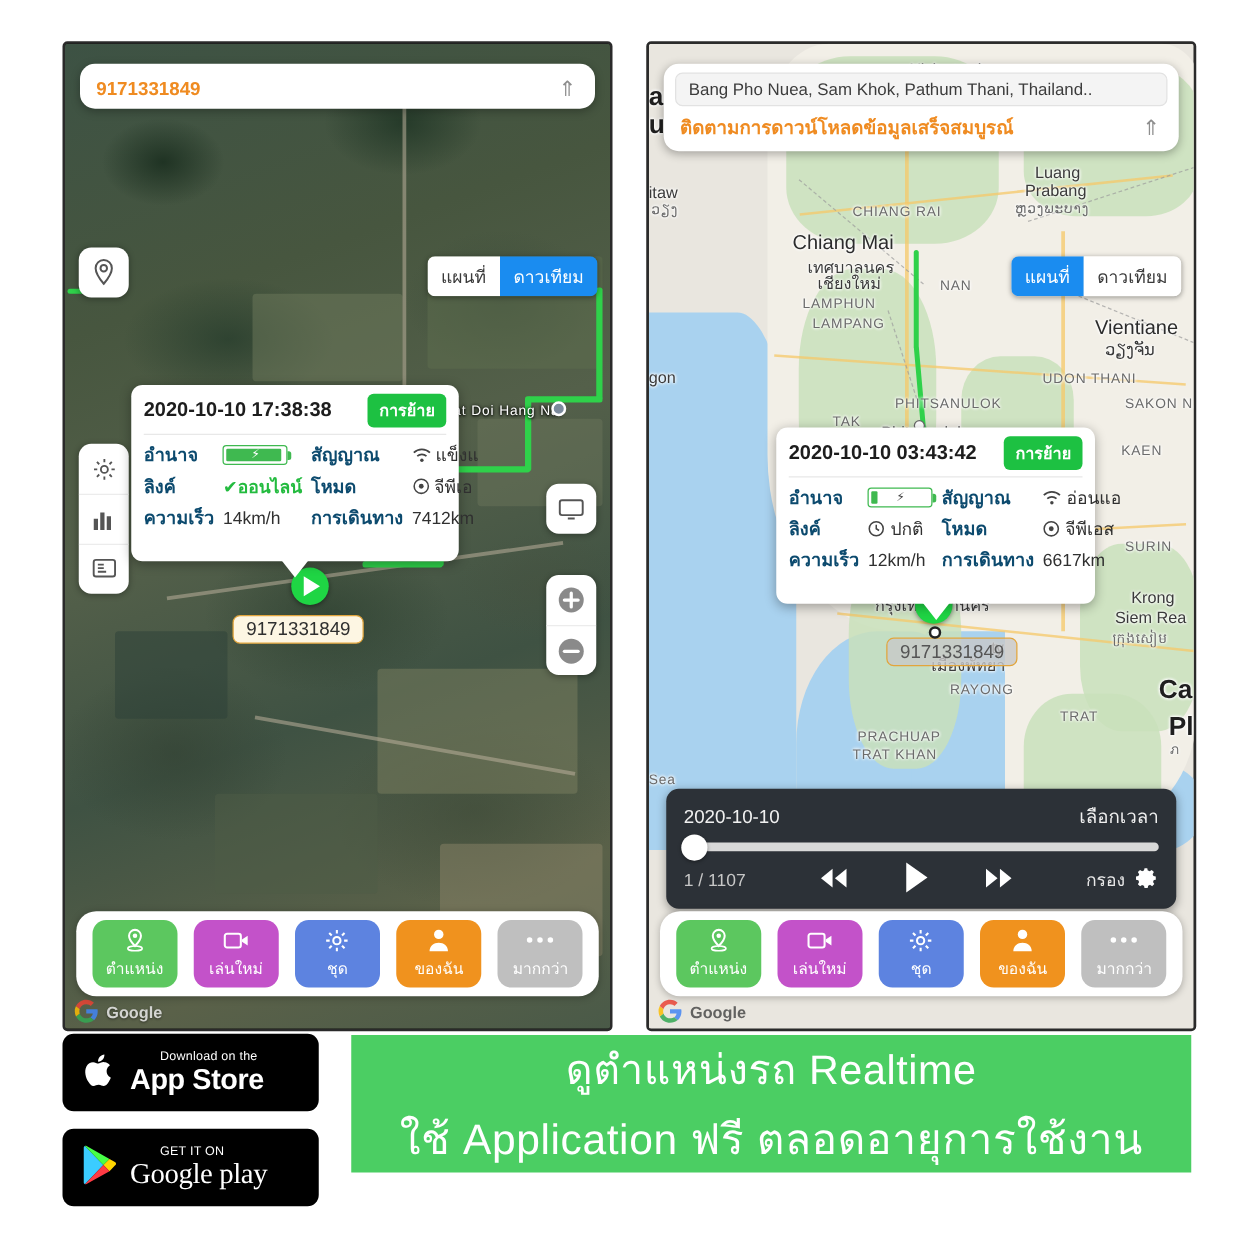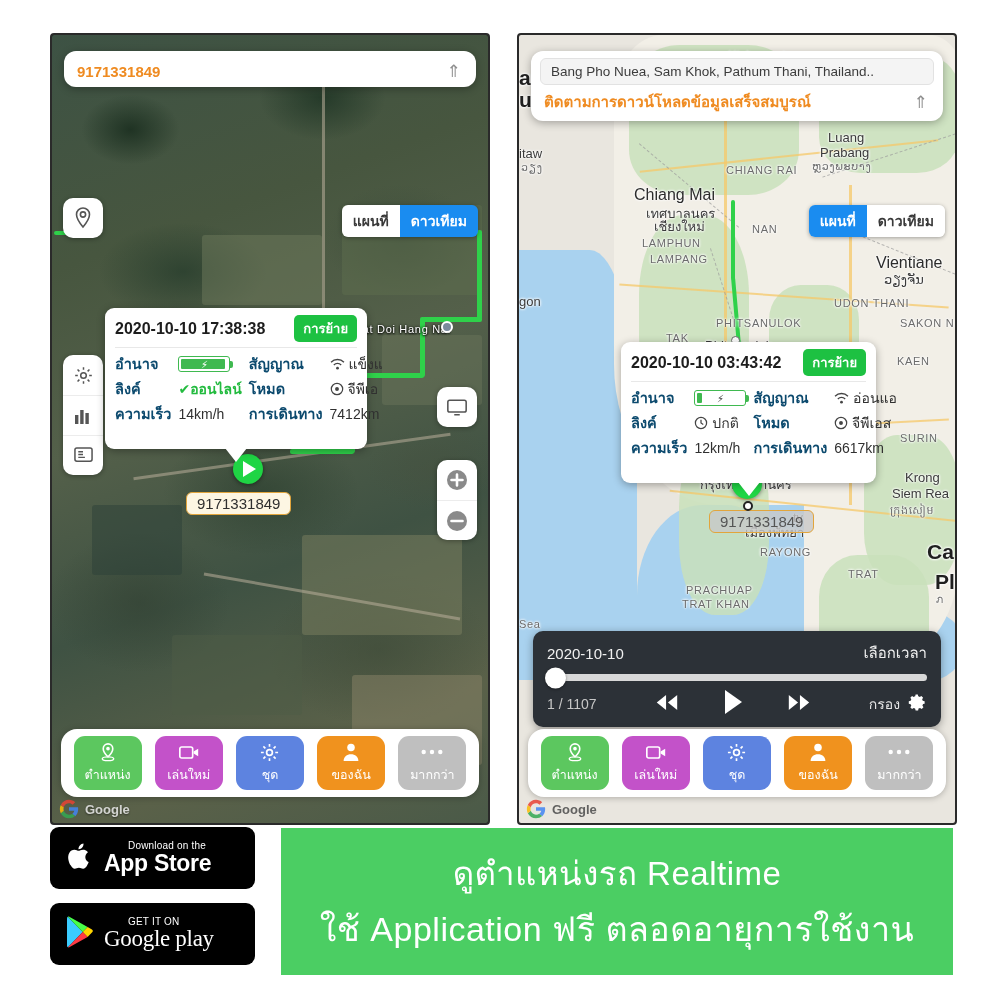--- a/index.html
+++ b/index.html
@@ -156,21 +156,21 @@
   
   .mtoggle {
     position: absolute;
     right: 10px; top: 170px;
     display: flex;
     border-radius: 6px;
     overflow: hidden;
     box-shadow: 0 1px 4px rgba(0,0,0,.35);
     z-index: 35;
     font-size: 14px;
-    font-weight: bold;
+    font-weight: normal;
   }
   .mtoggle > div {
     padding: 5px 11px;
     background: #fff;
     color: #3a3a3a;
   }
   .mtoggle > div.active {
     background: #1a8cf0;
     color: #fff;
   }
@@ -412,21 +412,21 @@
   }
   .badge + .badge { margin-top: 14px; }
   .badge-txt { display: flex; flex-direction: column; line-height: 1.05; }
   .badge-small { font-size: 10px; letter-spacing: .2px; padding-left: 24px; }
   .badge-big { font-size: 23px; font-weight: bold; letter-spacing: -.3px; }
   .badge-big.serif { font-family: "Liberation Serif", serif; font-weight: normal; }
 
   .promo {
     position: absolute;
     left: 281px; top: 1px;
-    width: 672px; height: 147px;
+    width: 672px; height: 110px;
     background: #4bce63;
     display: flex;
     flex-direction: column;
     align-items: center;
     justify-content: center;
     gap: 2px;
   }
   .promo-line {
     color: #fff;
     font-size: 33px;
@@ -678,21 +678,21 @@
     <div style="position:absolute;left:212px;top:301px;width:9px;height:9px;border-radius:50%;background:#fff;border:1.6px solid #666;"></div>
   <div class="maplbl city-sm" style="left: 209px; top: 13px;">Xishuangbanna</div>
       <div class="maplbl city-sm" style="left: 208px; top: 31px;">Dai Autonomous</div>
       <div class="maplbl big" style="left: 0px; top: 31px;">anmar</div>
       <div class="maplbl big" style="left: 0px; top: 53px;">u</div>
       <div class="maplbl city-sm" style="left: 0px; top: 111px;">itaw</div>
       <div class="maplbl " style="left: 2px; top: 126px;">ວຽງ</div>
       <div class="maplbl city-sm" style="left: 309px; top: 95px;">Luang</div>
       <div class="maplbl city-sm" style="left: 301px; top: 110px;">Prabang</div>
       <div class="maplbl " style="left: 293px; top: 125px;">ຫຼວງພະບາງ</div>
-      <div class="maplbl " style="left: 163px; top: 129px; margin-left: 44px;">CHIANG RAI</div>
+      <div class="maplbl " style="left: 163px; top: 129px;">CHIANG RAI</div>
       <div class="maplbl city" style="left: 115px; top: 151px;">Chiang Mai</div>
       <div class="maplbl city-sm" style="left: 127px; top: 168px;">เทศบาลนคร</div>
       <div class="maplbl city-sm" style="left: 135px; top: 181px;">เชียงใหม่</div>
       <div class="maplbl " style="left: 233px; top: 188px;">NAN</div>
       <div class="maplbl " style="left: 123px; top: 202px;">LAMPHUN</div>
       <div class="maplbl " style="left: 131px; top: 218px;">LAMPANG</div>
       <div class="maplbl city" style="left: 357px; top: 219px;">Vientiane</div>
       <div class="maplbl city-sm" style="left: 365px; top: 237px;">ວຽງຈັນ</div>
       <div class="maplbl city-sm" style="left: 0px; top: 259px;">gon</div>
       <div class="maplbl " style="left: 315px; top: 262px;">UDON THANI</div>

